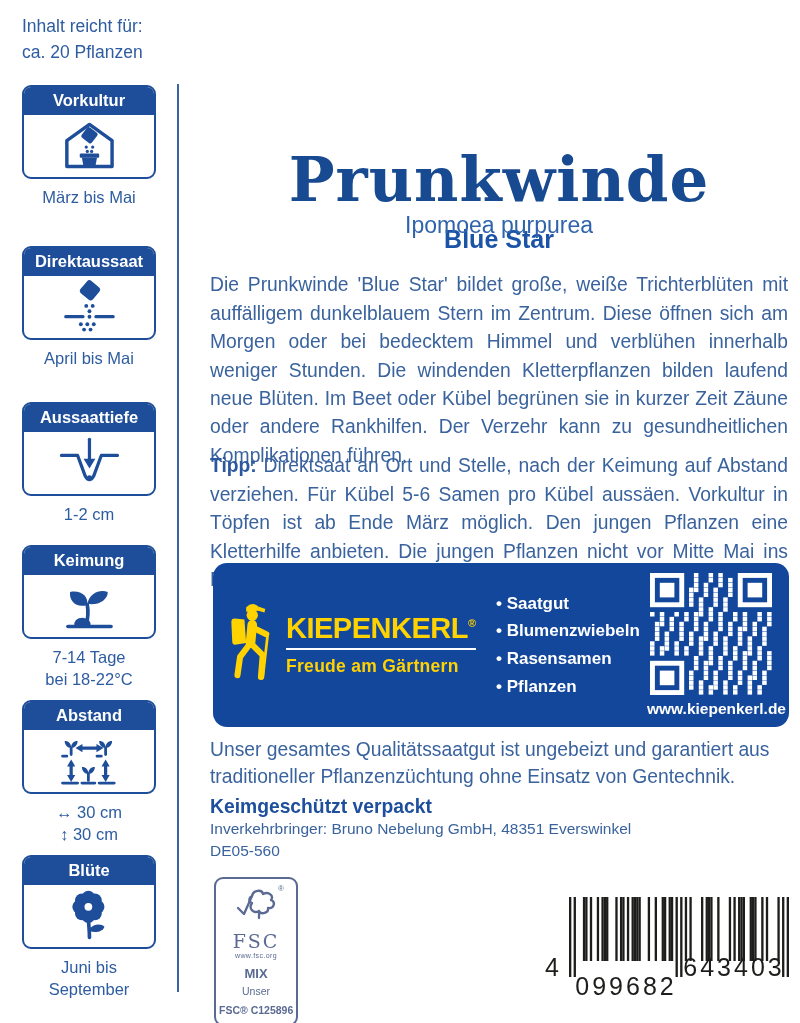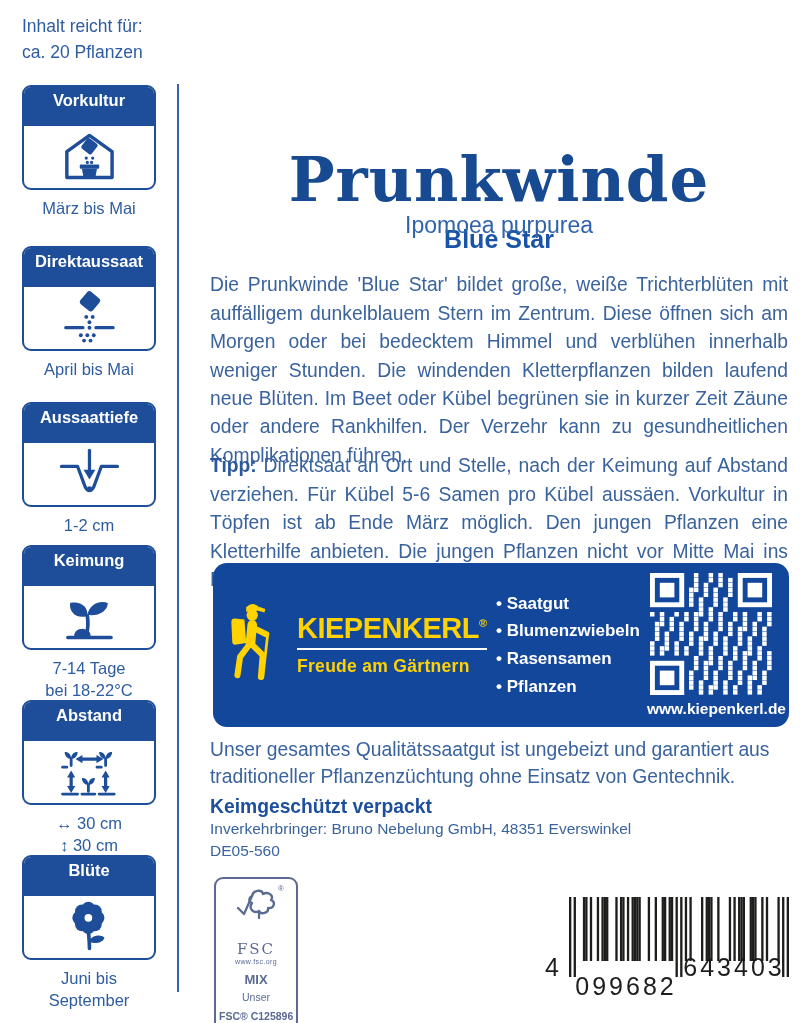--- a/index.html
+++ b/index.html
@@ -7,21 +7,21 @@
   .sheet{position:relative;width:800px;height:1023px;background:#fff;overflow:hidden;}
 
   
   .intro{position:absolute;left:22px;top:13px;width:160px;font-size:17.5px;line-height:1.5;
          font-weight:500;color:#2e5ca1;}
   .divider{position:absolute;left:177px;top:84px;width:2px;height:908px;background:#3a62a8;}
 
   .icard{position:absolute;left:22px;width:134px;text-align:center;}
   .g1{top:85px}.g2{top:246px}.g3{top:402px}.g4{top:545px}.g5{top:700px}.g6{top:855px}
   .box{border:2.5px solid #1e4e99;border-radius:9px;overflow:hidden;background:#fff;}
-  .box-h{background:#1e4e99;color:#fff;font-weight:700;font-size:16.5px;padding:4px 0 16px;}
+  .box-h{background:#1e4e99;color:#fff;font-weight:700;font-size:16.5px;padding:4px 0 5px;}
   .box-b{height:62px;display:flex;align-items:center;justify-content:center;}
   .box-b svg{height:56px;display:block;}
   .cap{margin-top:7px;font-size:16.5px;font-weight:500;color:#2e5ca1;line-height:1.35;}
 
   
   .pack-title{position:absolute;left:210px;top:96px;width:578px;text-align:center;
               font-family:"DejaVu Serif",serif;font-weight:700;font-size:61px;
               letter-spacing:1px;color:#174a90;margin-top:48px;}
   .variety{position:absolute;left:210px;top:181px;width:578px;text-align:center;
            font-size:25px;font-weight:700;color:#1b54a6;margin-top:44px;}
@@ -30,21 +30,21 @@
   .desc{position:absolute;left:210px;top:252px;width:578px;font-size:19.3px;line-height:28.4px;
         text-align:justify;color:#3a639e;}
   .tip{position:absolute;left:210px;top:433px;width:578px;font-size:19.3px;line-height:28.4px;
        text-align:justify;color:#3a639e;}
   .tip .lead{font-weight:700;color:#2b579e;}
 
   
   .brand-box{position:absolute;left:213px;top:563px;width:576px;height:164px;background:#12479c;
              border-radius:14px;display:flex;align-items:center;box-sizing:border-box;
              padding:0 14px;justify-content:space-between;}
-  .logo-wrap{display:flex;align-items:center;gap:16px;width:268px;}
+  .logo-wrap{display:flex;align-items:center;gap:5px;width:268px;}
   .logo-wrap .fig{flex:0 0 auto;}
   .logo-block{color:#ffd200;}
   .logo-name{font-size:29px;font-weight:700;letter-spacing:-0.5px;white-space:nowrap;line-height:1;}
   .logo-name sup{font-size:11px;vertical-align:super;}
   .logo-rule{height:2px;background:#fff;margin:5px 0 6px;}
   .tagline{font-size:17.5px;font-weight:700;letter-spacing:0.3px;}
   .products{list-style:none;margin:0;padding:0;color:#fff;font-weight:700;font-size:17px;
             line-height:1.62;width:150px;}
   .products li::before{content:"• ";}
   .qr-wrap{width:128px;text-align:center;color:#fff;}
@@ -57,21 +57,21 @@
   .quality .bold-line{font-weight:700;color:#1d4f9c;margin-top:3px;}
   .distributor{position:absolute;left:210px;top:818px;width:578px;font-size:15.5px;
                line-height:1.45;color:#3a639e;}
 
   
   .fsc{position:absolute;left:214px;top:877px;width:84px;box-sizing:border-box;
        border:2px solid #5a6a92;border-radius:9px;color:#5a6a92;text-align:center;
        padding:8px 3px 8px;background:#fff;}
   .fsc-icon{position:relative;width:48px;margin:0 auto;}
   .fsc-reg{position:absolute;right:-4px;top:-3px;font-size:8px;}
-  .fsc-acronym{font-family:"DejaVu Serif",serif;font-size:15px;letter-spacing:2px;line-height:1;margin-top:17px;}
+  .fsc-acronym{font-family:"DejaVu Serif",serif;font-size:19px;letter-spacing:2px;line-height:1;margin-top:7px;}
   .fsc-url{font-size:7px;letter-spacing:0.4px;margin-top:1px;}
   .fsc-grade{font-size:13px;font-weight:700;margin-top:7px;}
   .fsc-material{font-size:10.5px;margin-top:4px;}
   .fsc-license{font-size:10.5px;font-weight:700;margin-top:7px;white-space:nowrap;}
 
   
   .barcode{position:absolute;left:545px;top:897px;width:248px;height:106px;color:#1d1d1b;}
   .barcode svg{position:absolute;left:24px;top:0;display:block;}
   .bc-d1{position:absolute;left:0;top:56px;font-size:25px;}
   .bc-g1{position:absolute;left:30px;top:56px;width:102px;text-align:center;font-size:25px;letter-spacing:3px;margin-top:19px;}

